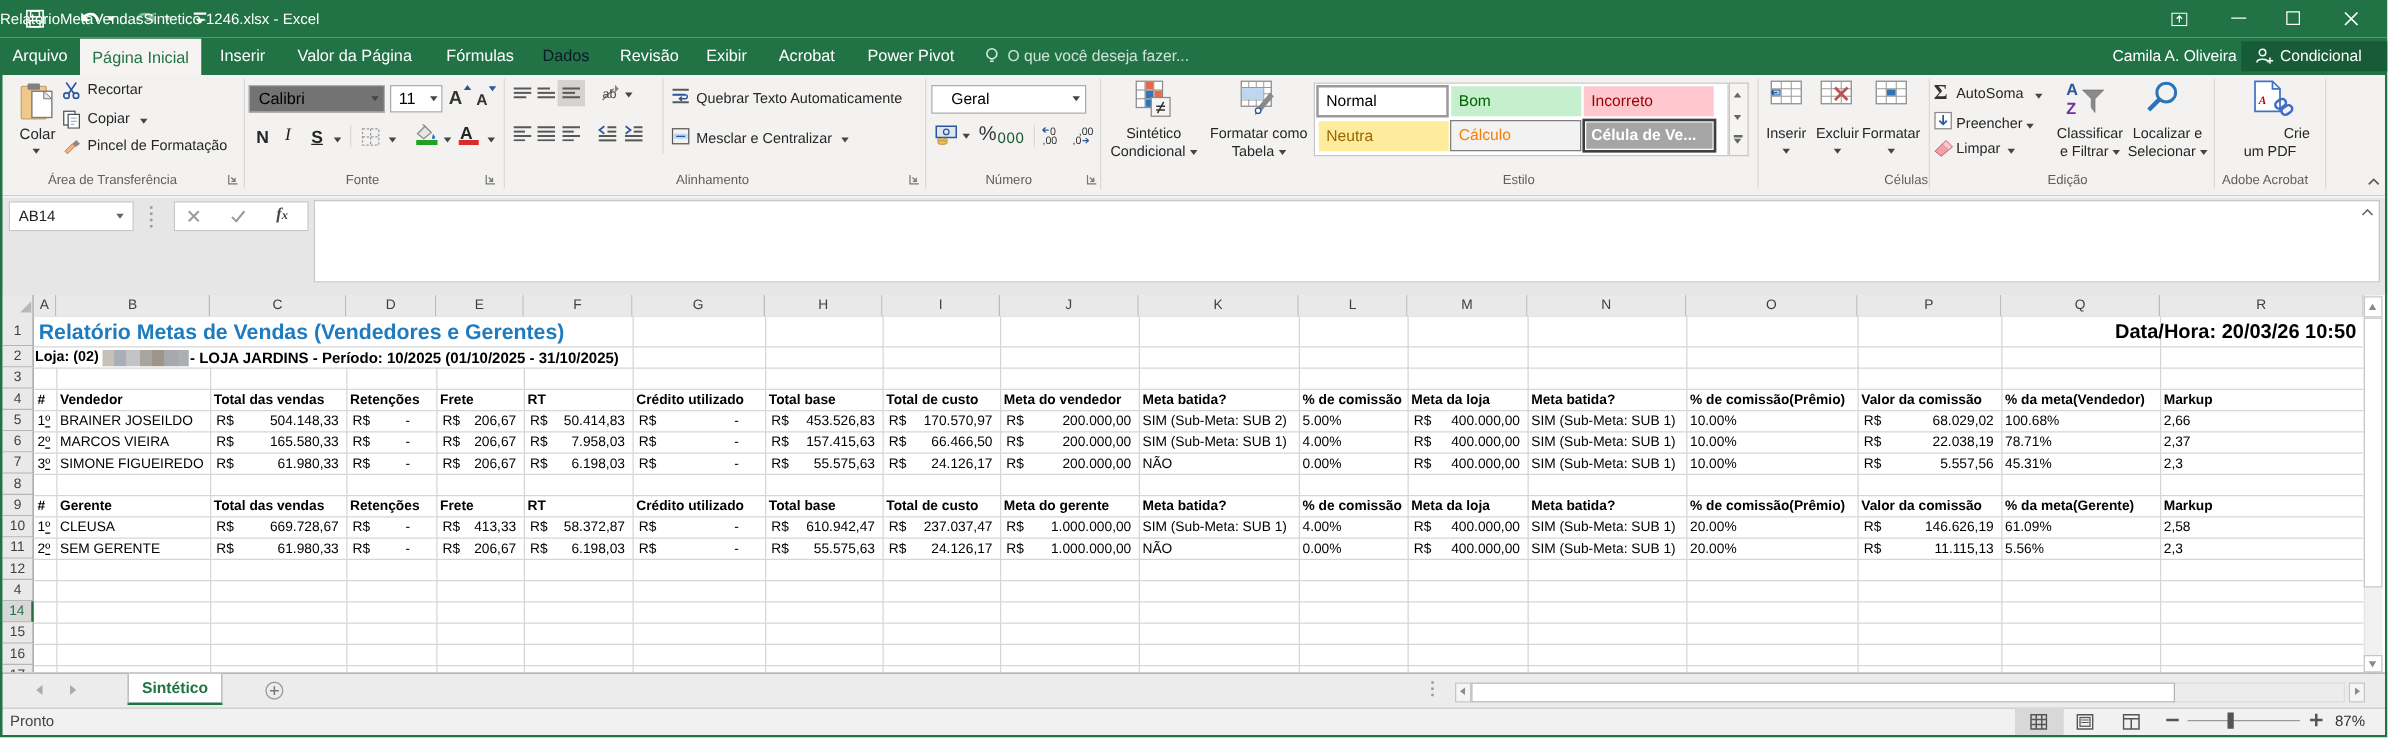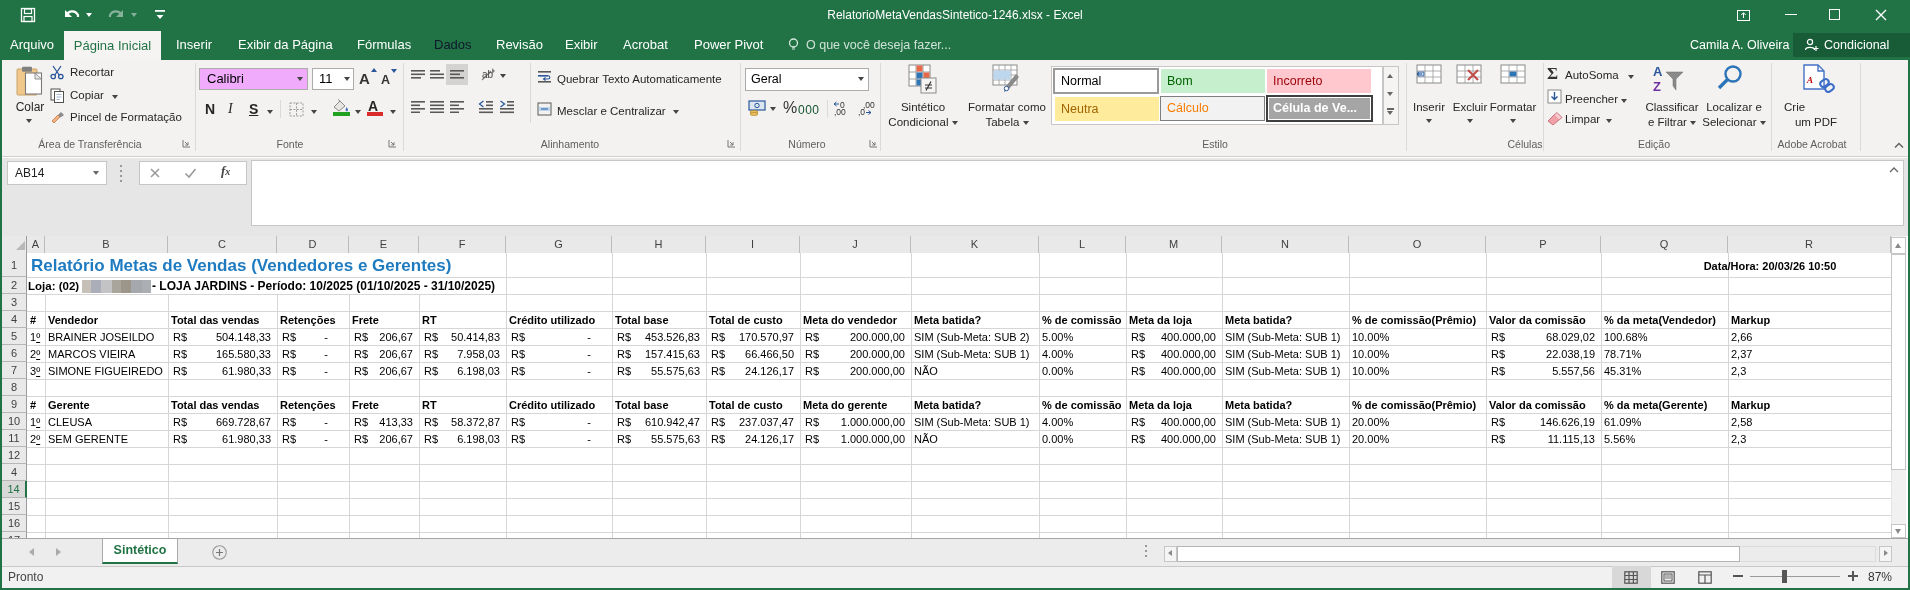--- a/index.html
+++ b/index.html
@@ -33,35 +33,35 @@
 <div class="abs" style="left:86px;top:13px;border-left:3.5px solid transparent;border-right:3.5px solid transparent;border-top:4px solid #fff;width:0;height:0"></div>
 <svg class="abs" style="left:106px;top:7px" width="20" height="16" viewBox="0 0 20 16" opacity="0.45">
 <path d="M17 3 L17 10 L10 10" fill="#fff"></path>
 <path d="M16 9 C14 3.5, 7 2.5, 4 8 L4 10" fill="none" stroke="#fff" stroke-width="2.2"></path>
 </svg>
 <div class="abs" style="left:131px;top:13px;border-left:3.5px solid transparent;border-right:3.5px solid transparent;border-top:4px solid rgba(255,255,255,0.45);width:0;height:0"></div>
 <svg class="abs" style="left:153px;top:9px" width="14" height="12" viewBox="0 0 14 12">
 <rect x="2" y="1" width="10" height="1.8" fill="#fff"></rect>
 <path d="M3.5 6 L10.5 6 L7 10 Z" fill="#fff"></path>
 </svg>
-<div class="abs" style="left:0;top:0;width:1910px;height:30px;text-align:center;line-height:30px;color:#fff;font-size:12px">RelatorioMetaVendasSintetico-1246.xlsx - Excel</div>
+<div class="abs" style="left:0;top:0;width:1910px;height:30px;line-height:30px;color:#fff;font-size:12px">RelatorioMetaVendasSintetico-1246.xlsx - Excel</div>
 <svg class="abs" style="left:1737px;top:10px" width="13" height="11" viewBox="0 0 13 11">
 <rect x="0.5" y="0.5" width="12" height="10" fill="none" stroke="#fff" stroke-width="1"></rect>
 <path d="M6.5 8 L6.5 3 M4.3 5 L6.5 2.7 L8.7 5" fill="none" stroke="#fff" stroke-width="1"></path>
 </svg>
 <div class="abs" style="left:1785px;top:14px;width:12px;height:1.4px;background:#fff"></div>
 <div class="abs" style="left:1829px;top:9px;width:11px;height:11px;border:1.2px solid #fff"></div>
 <svg class="abs" style="left:1875px;top:9px" width="12" height="12" viewBox="0 0 12 12">
 <path d="M1 1 L11 11 M11 1 L1 11" stroke="#fff" stroke-width="1.4"></path>
 </svg>
 <div class="abs tb" style="left:0;top:30px;width:1910px;height:30px"></div>
 <div class="abs" style="left:10px;top:30px;width:42px;height:30px;line-height:30px;color:#fff;font-size:13px;">Arquivo</div>
 <div class="abs" style="left:64px;top:31px;width:97px;height:29px;background:#f5f4f2;color:#217346;font-size:13px;text-align:center;line-height:29px">Página Inicial</div>
 <div class="abs" style="left:176px;top:30px;height:30px;line-height:30px;color:#fff;font-size:13px">Inserir</div>
-<div class="abs" style="left:238px;top:30px;height:30px;line-height:30px;color:#fff;font-size:13px">Exibir da Página</div>
+<div class="abs" style="left:238px;top:30px;height:30px;line-height:30px;color:#fff;font-size:13px">Valor da Página</div>
 <div class="abs" style="left:357px;top:30px;height:30px;line-height:30px;color:#fff;font-size:13px">Fórmulas</div>
 <div class="abs" style="left:434px;top:30px;height:30px;line-height:30px;color:#0f172a;font-size:13px">Dados</div>
 <div class="abs" style="left:496px;top:30px;height:30px;line-height:30px;color:#fff;font-size:13px">Revisão</div>
 <div class="abs" style="left:565px;top:30px;height:30px;line-height:30px;color:#fff;font-size:13px">Exibir</div>
 <div class="abs" style="left:623px;top:30px;height:30px;line-height:30px;color:#fff;font-size:13px">Acrobat</div>
 <div class="abs" style="left:694px;top:30px;height:30px;line-height:30px;color:#fff;font-size:13px">Power Pivot</div>
 <svg class="abs" style="left:786px;top:37px" width="15" height="16" viewBox="0 0 15 16">
 <circle cx="7.5" cy="6" r="4" fill="none" stroke="#d8e8de" stroke-width="1.3"></circle>
 <path d="M6 10 L9 10 M6 12 L9 12" stroke="#d8e8de" stroke-width="1.2"></path>
 </svg>
@@ -100,21 +100,21 @@
 <path d="M2 11 L8 5 L10 7 L4 13 Z" fill="#f4b183" stroke="#c07a3e" stroke-width="0.8"></path>
 <path d="M8 5 L11 2 L14 5 L10.5 7.5" fill="#8a8a8a"></path>
 </svg>
 <div class="abs rbtxt" style="left:70px;top:111px">Pincel de Formatação</div>
 <div class="grp" style="left:30px;top:138px;width:120px">Área de Transferência</div>
 <svg class="abs" style="left:182px;top:139px" width="9" height="9" viewBox="0 0 9 9">
 <path d="M1 1 L1 8 L8 8" fill="none" stroke="#777" stroke-width="1"></path>
 <path d="M3 3 L6 6 M6 3.2 L6 6 L3.2 6" fill="none" stroke="#777" stroke-width="1"></path>
 </svg>
 <div class="sep" style="left:195px"></div>
-<div class="abs" style="left:199px;top:68px;width:109px;height:22px;background:#f0abfc;border:1px solid #acacac;font-size:13px;color:#000;line-height:20px;padding-left:7px">Calibri</div>
+<div class="abs" style="left:199px;top:68px;width:109px;height:22px;background:#737373;border:1px solid #acacac;font-size:13px;color:#000;line-height:20px;padding-left:7px">Calibri</div>
 <div class="abs" style="left:297px;top:77px;border-left:3.5px solid transparent;border-right:3.5px solid transparent;border-top:4px solid #444;width:0;height:0"></div>
 <div class="abs" style="left:312px;top:68px;width:42px;height:22px;background:#fff;border:1px solid #acacac;font-size:13px;color:#000;line-height:20px;padding-left:6px">11</div>
 <div class="abs" style="left:344px;top:77px;border-left:3.5px solid transparent;border-right:3.5px solid transparent;border-top:4px solid #444;width:0;height:0"></div>
 <div class="abs" style="left:359px;top:70px;font-size:15px;font-weight:bold;color:#333">A</div>
 <div class="abs" style="left:371px;top:68px;border-left:3.5px solid transparent;border-right:3.5px solid transparent;border-bottom:4.5px solid #2b579a;width:0;height:0"></div>
 <div class="abs" style="left:381px;top:73px;font-size:12.5px;font-weight:bold;color:#333">A</div>
 <div class="abs" style="left:391px;top:69px;border-left:3.5px solid transparent;border-right:3.5px solid transparent;border-top:4.5px solid #2b579a;width:0;height:0"></div>
 <div class="abs" style="left:205px;top:101px;font-size:14px;font-weight:bold;color:#252525">N</div>
 <div class="abs" style="left:228px;top:101px;font-size:14px;font-style:italic;font-family:'Liberation Serif',serif;color:#252525">I</div>
 <div class="abs" style="left:249px;top:101px;font-size:14px;font-weight:bold;text-decoration:underline;color:#252525">S</div>
@@ -211,21 +211,21 @@
 <path d="M4 7 L11 7" stroke="#2b579a" stroke-width="1"></path>
 </svg>
 <div class="abs rbtxt" style="left:557px;top:105px">Mesclar e Centralizar</div>
 <div class="abs" style="left:673px;top:110px;border-left:3px solid transparent;border-right:3px solid transparent;border-top:4px solid #444;width:0;height:0"></div>
 <div class="grp" style="left:520px;top:138px;width:100px">Alinhamento</div>
 <svg class="abs" style="left:727px;top:139px" width="9" height="9" viewBox="0 0 9 9">
 <path d="M1 1 L1 8 L8 8" fill="none" stroke="#777" stroke-width="1"></path>
 <path d="M3 3 L6 6 M6 3.2 L6 6 L3.2 6" fill="none" stroke="#777" stroke-width="1"></path>
 </svg>
 <div class="sep" style="left:740px"></div>
-<div class="abs" style="left:745px;top:68px;width:124px;height:23px;background:#fff;border:1px solid #acacac;font-size:12.5px;color:#000;line-height:21px;padding-left:5px">Geral</div>
+<div class="abs" style="left:745px;top:68px;width:124px;height:23px;background:#fff;border:1px solid #acacac;font-size:12.5px;color:#000;line-height:21px;padding-left:15px">Geral</div>
 <div class="abs" style="left:858px;top:77px;border-left:3.5px solid transparent;border-right:3.5px solid transparent;border-top:4px solid #444;width:0;height:0"></div>
 <svg class="abs" style="left:748px;top:100px" width="18" height="16" viewBox="0 0 18 16">
 <rect x="1" y="1" width="16" height="9" fill="#dce6f1" stroke="#2b579a" stroke-width="1.2"></rect>
 <circle cx="9" cy="5.5" r="2.2" fill="none" stroke="#2b579a" stroke-width="1"></circle>
 <ellipse cx="6" cy="12" rx="4" ry="1.5" fill="#f0c060" stroke="#b08830" stroke-width="0.7"></ellipse>
 <ellipse cx="6" cy="14" rx="4" ry="1.5" fill="#f0c060" stroke="#b08830" stroke-width="0.7"></ellipse>
 </svg>
 <div class="abs" style="left:770px;top:107px;border-left:3px solid transparent;border-right:3px solid transparent;border-top:4px solid #444;width:0;height:0"></div>
 <div class="abs" style="left:783px;top:99px;font-size:16px;color:#333">%</div>
 <div class="abs" style="left:798px;top:103px;font-size:12px;color:#14532d;letter-spacing:0.5px">000</div>
@@ -340,21 +340,21 @@
 <div class="sep" style="left:1771px"></div>
 <svg class="abs" style="left:1800px;top:64px" width="36" height="34" viewBox="0 0 36 34">
 <path d="M4 1 L18 1 L24 7 L24 25 L4 25 Z" fill="#fff" stroke="#4472c4" stroke-width="1.4"></path>
 <path d="M18 1 L18 7 L24 7" fill="none" stroke="#4472c4" stroke-width="1.4"></path>
 <text x="7" y="19" font-size="9" fill="#c00000" font-family="Liberation Serif" font-weight="bold" font-style="italic">A</text>
 <g stroke="#3b6cc7" stroke-width="2" fill="none">
 <rect x="20" y="16" width="9" height="6" rx="3" transform="rotate(-35 24.5 19)"></rect>
 <rect x="25" y="21" width="9" height="6" rx="3" transform="rotate(-35 29.5 24)"></rect>
 </g>
 </svg>
-<div class="abs rbtxt" style="left:1784px;top:101px;width:64px;text-align:left">Crie</div>
+<div class="abs rbtxt" style="left:1784px;top:101px;width:64px;text-align:right">Crie</div>
 <div class="abs rbtxt" style="left:1784px;top:116px;width:64px;text-align:center">um PDF</div>
 <div class="grp" style="left:1762px;top:138px;width:100px">Adobe Acrobat</div>
 <div class="sep" style="left:1860px"></div>
 <svg class="abs" style="left:1893px;top:141px" width="12" height="8" viewBox="0 0 12 8">
 <path d="M2 6.5 L6 2.5 L10 6.5" fill="none" stroke="#605e5c" stroke-width="1.4"></path>
 </svg>
 <div class="abs" style="left:0;top:158px;width:1910px;height:78px;background:#e6e6e6"></div>
 <div class="abs" style="left:7px;top:161px;width:100px;height:24px;background:#fff;border:1px solid #c6c6c6;font-size:12px;color:#222;line-height:22px;padding-left:7px">AB14</div>
 <div class="abs" style="left:93px;top:171px;border-left:3.5px solid transparent;border-right:3.5px solid transparent;border-top:4px solid #666;width:0;height:0"></div>
 <div class="abs" style="left:120px;top:165px;width:2px;height:2px;background:#999;box-shadow:0 5px 0 #999, 0 10px 0 #999, 0 15px 0 #999"></div>
@@ -439,21 +439,21 @@
 <div class="hline" style="left:25px;top:194px;width:1864px"></div>
 <div class="hline" style="left:25px;top:211px;width:1864px"></div>
 <div class="hline" style="left:25px;top:228px;width:1864px"></div>
 <div class="hline" style="left:25px;top:245px;width:1864px"></div>
 <div class="hline" style="left:25px;top:262px;width:1864px"></div>
 <div class="hline" style="left:25px;top:279px;width:1864px"></div>
 <div class="hline" style="left:25px;top:296px;width:1864px"></div>
 
 </div>
 <div class="abs" style="left:31px;top:253px;width:600px;height:24px;font-size:17px;font-weight:bold;color:#1f7bc0;line-height:26px;white-space:nowrap">Relatório Metas de Vendas (Vendedores e Gerentes)</div>
-<div class="abs bold" style="left:1692px;top:253px;width:156px;height:24px;font-size:11px;color:#000;line-height:26px;text-align:center;white-space:nowrap">Data/Hora: 20/03/26 10:50</div>
+<div class="abs bold" style="left:1692px;top:253px;width:156px;height:24px;font-size:16px;color:#000;line-height:26px;text-align:center;white-space:nowrap">Data/Hora: 20/03/26 10:50</div>
 <div class="abs bold" style="left:28px;top:278px;height:17px;font-size:11.5px;color:#000;line-height:16px;white-space:nowrap">Loja: (02)</div>
 <div class="abs" style="left:82px;top:280px;width:69px;height:13px;background:linear-gradient(90deg,#c6c0b8 0 13%,#a9aeb9 13% 27%,#c3c3c5 27% 44%,#a9a49c 44% 57%,#9e958a 57% 71%,#a5a8ad 71% 87%,#abaeb3 87%)"></div>
 <div class="abs bold" style="left:152px;top:278px;height:17px;font-size:12px;color:#000;line-height:16px;white-space:nowrap">- LOJA JARDINS - Período: 10/2025 (01/10/2025 - 31/10/2025)</div>
 <div class="cell" style="left:27px;top:312px;width:18px;font-weight:bold;padding-left:3px">#</div>
 <div class="cell" style="left:45px;top:312px;width:123px;font-weight:bold;padding-left:3px">Vendedor</div>
 <div class="cell" style="left:168px;top:312px;width:109px;font-weight:bold;padding-left:3px">Total das vendas</div>
 <div class="cell" style="left:277px;top:312px;width:72px;font-weight:bold;padding-left:3px">Retenções</div>
 <div class="cell" style="left:349px;top:312px;width:70px;font-weight:bold;padding-left:3px">Frete</div>
 <div class="cell" style="left:419px;top:312px;width:87px;font-weight:bold;padding-left:3px">RT</div>
 <div class="cell" style="left:506px;top:312px;width:106px;font-weight:bold;padding-left:3px">Crédito utilizado</div>

